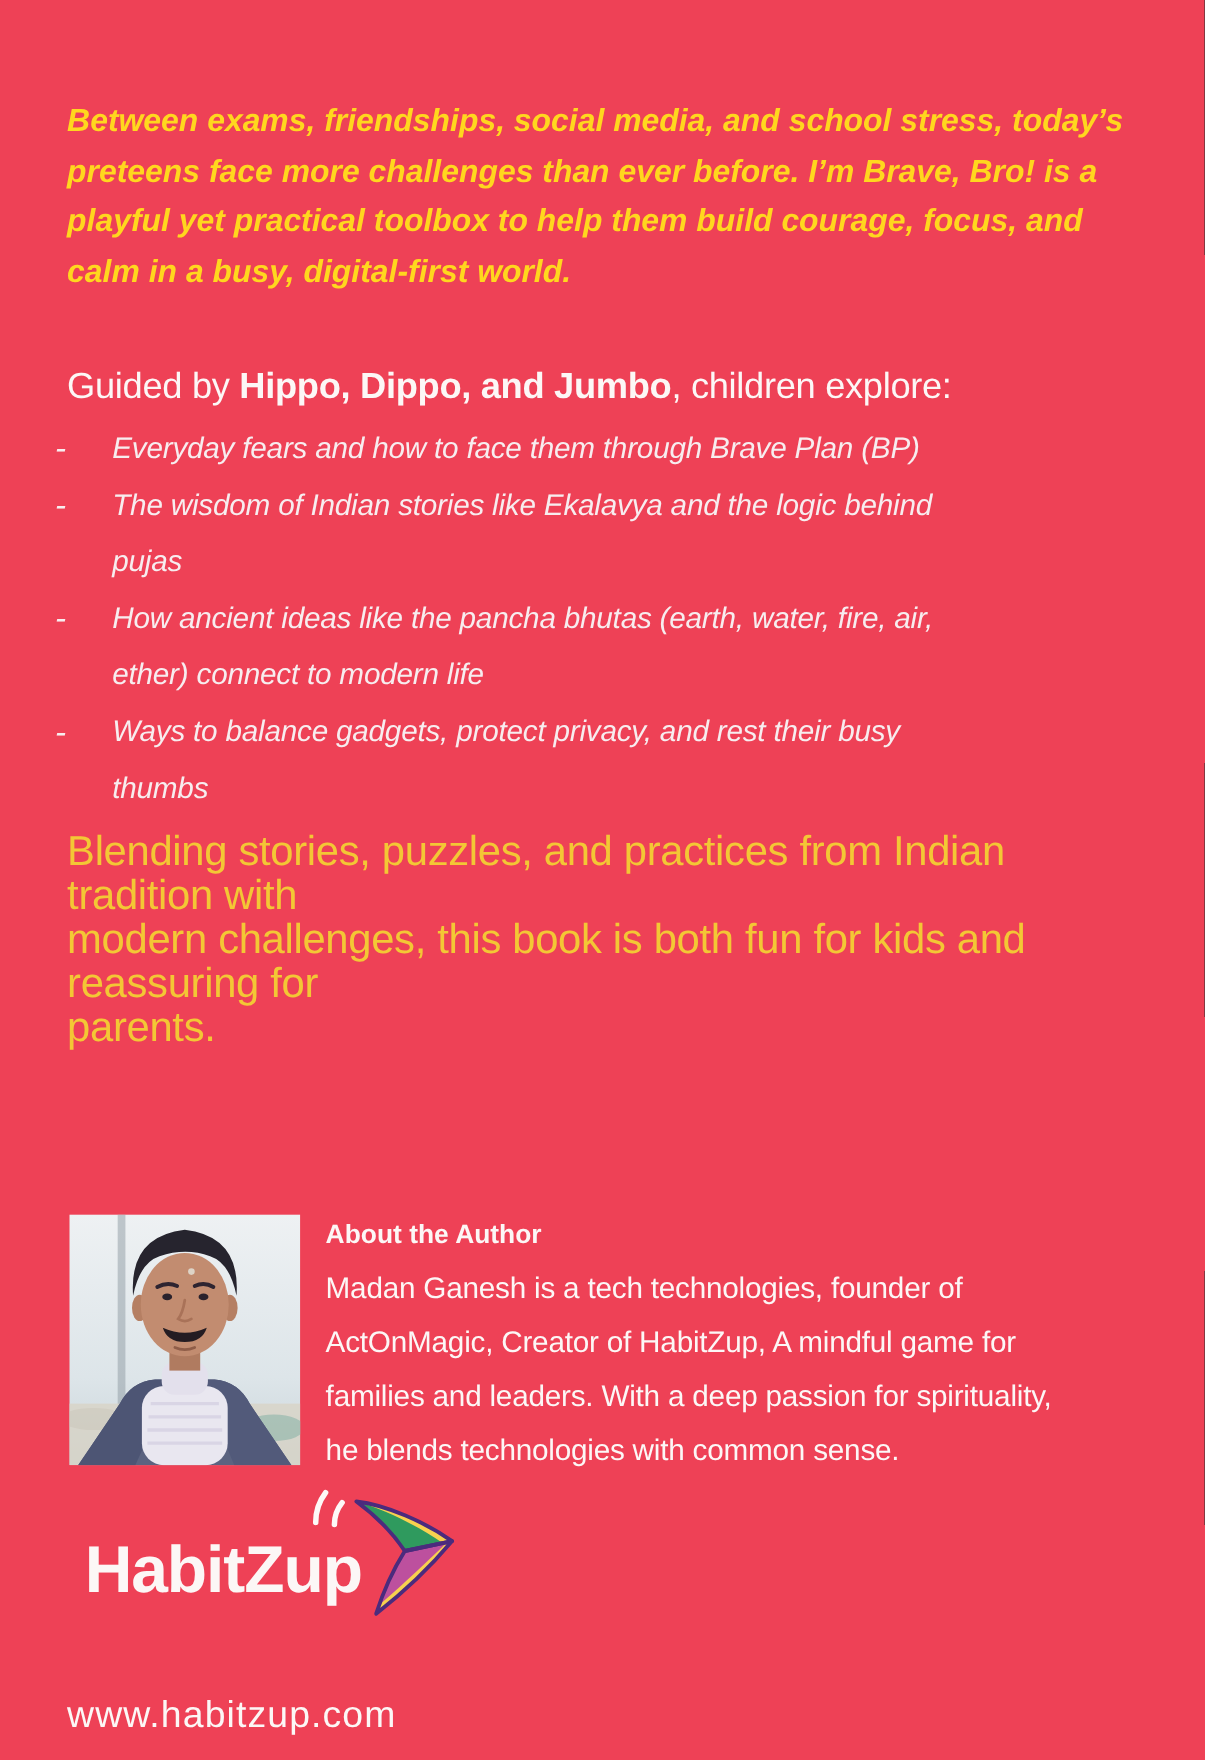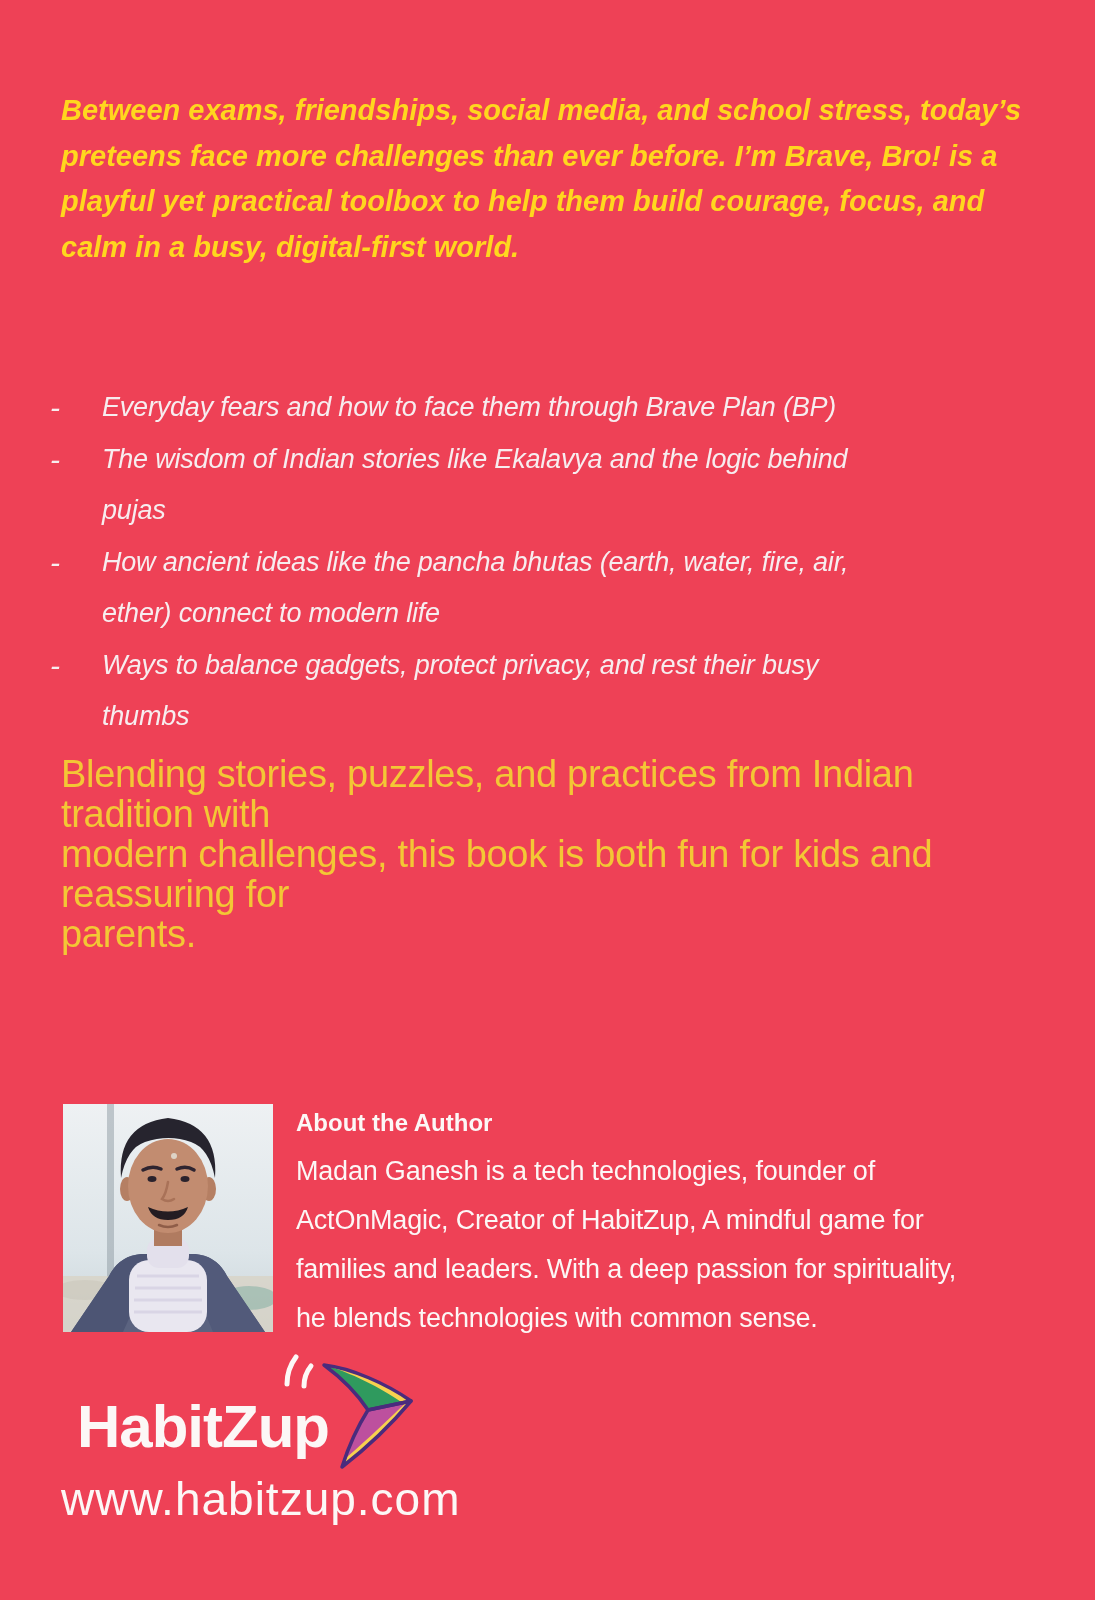--- a/index.html
+++ b/index.html
@@ -39,34 +39,35 @@
   .author-photo{position:absolute;left:63px;top:1104px;width:210px;height:228px;}
   .author-text{position:absolute;left:296px;top:1098px;width:700px;color:var(--white,#fcf7f6);}
   .author-heading{font-size:24px;font-weight:bold;line-height:49px;}
   .author-bio{font-size:27px;line-height:49px;letter-spacing:-0.2px;}
   .logo-text{
     position:absolute;left:77px;top:1392px;
     font-size:60px;font-weight:bold;letter-spacing:-1px;color:var(--white,#fcf7f6);
   }
   .logo-arrow{position:absolute;left:283px;top:1338px;width:135px;height:135px;}
   .website{
-    position:absolute;left:61px;top:1472px;
-    font-size:46px;letter-spacing:1px;color:var(--white,#fcf7f6);
+    position:absolute;left:61px;top:1540px;
+    font-size:34px;letter-spacing:1px;color:var(--white,#fcf7f6);
   }
 </style>
 </head>
 <body>
 
 <div class="page">
 
   <div class="intro lines">Between exams, friendships, social media, and school stress, today’s
 preteens face more challenges than ever before. I’m Brave, Bro! is a
 playful yet practical toolbox to help them build courage, focus, and
 calm in a busy, digital-first world.</div>
 
+  <div class="guided"><span>Guided by </span><span class="bold">Hippo, Dippo, and Jumbo</span><span>, children explore:</span></div>
 
   <div class="bullets">
     <div class="bullet">
       <span class="dash">-</span>
       <div class="btext lines">Everyday fears and how to face them through Brave Plan (BP)</div>
     </div>
     <div class="bullet">
       <span class="dash">-</span>
       <div class="btext lines">The wisdom of Indian stories like Ekalavya and the logic behind
 pujas</div>

